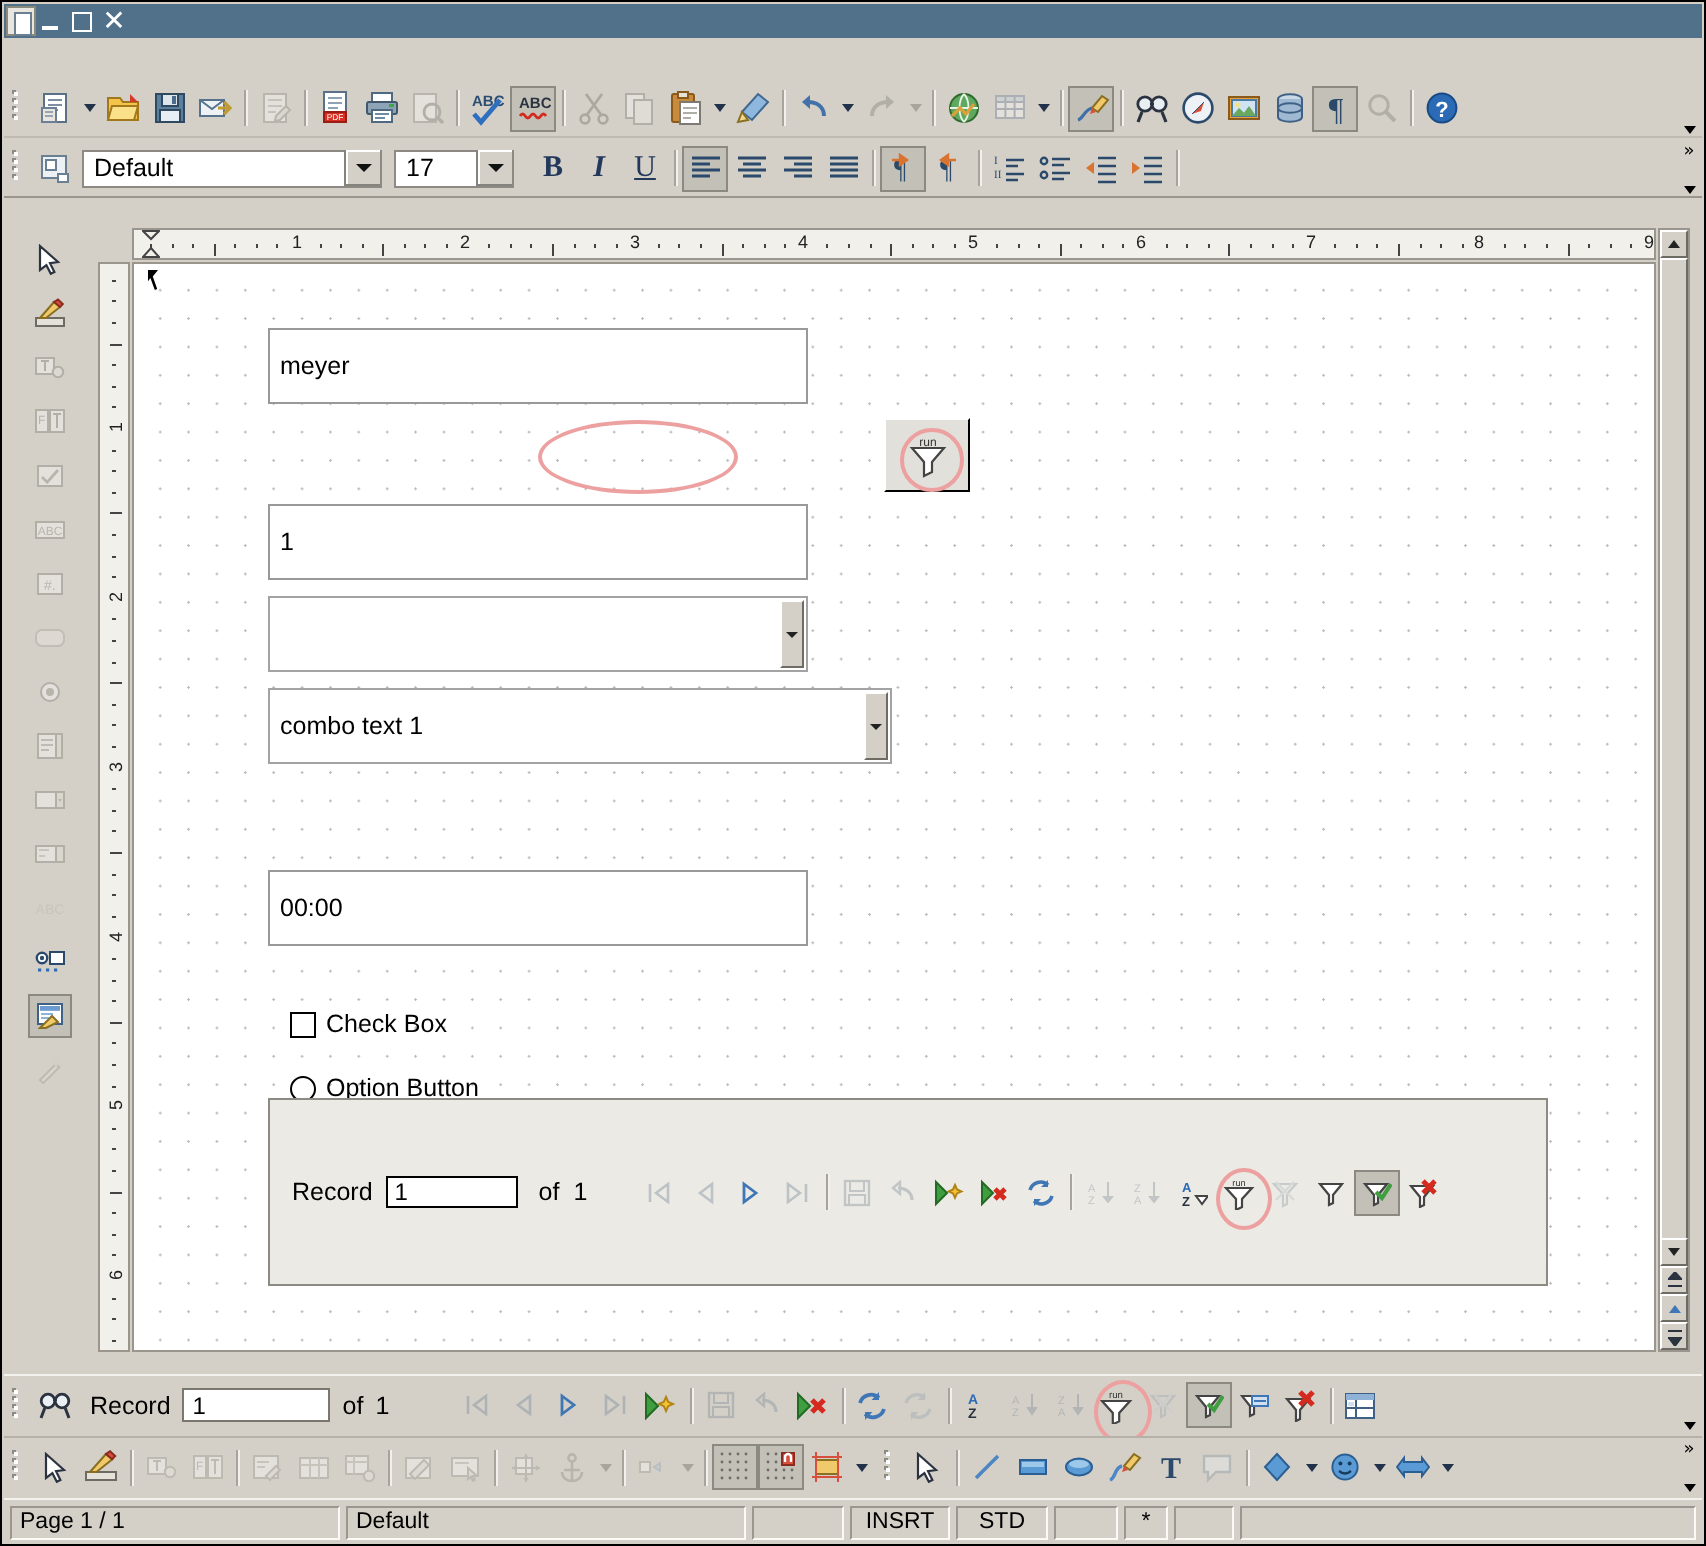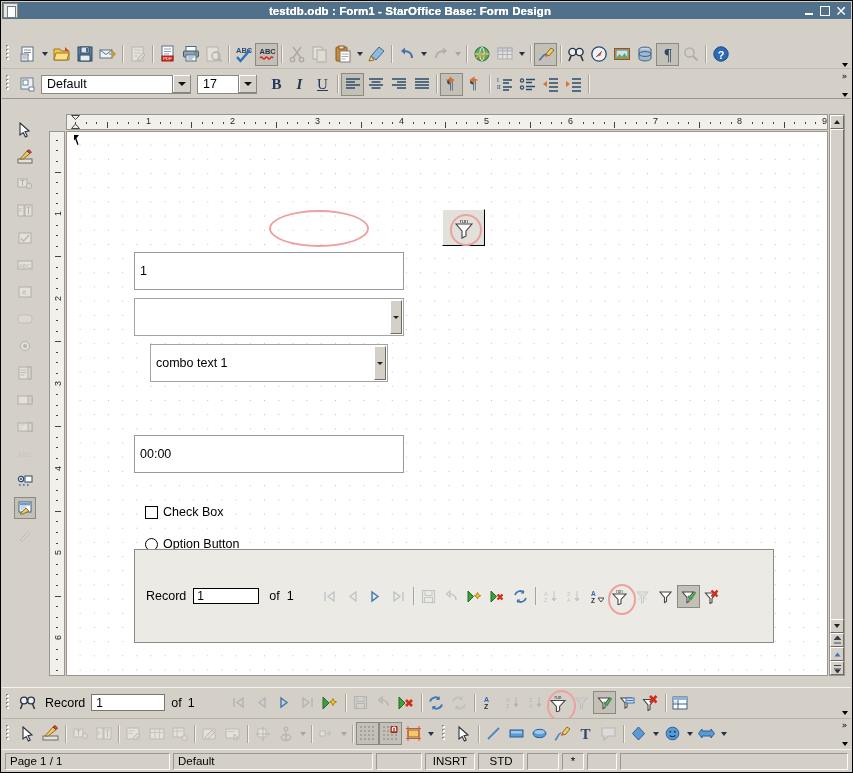--- a/index.html
+++ b/index.html
@@ -151,21 +151,20 @@
 
   .annot{position:absolute;border:2px solid #eda0a0;border-radius:50%;pointer-events:none;}
 </style>
 </head>
 <body>
 
 <div class="app">
 
   <div class="titlebar">
     <div class="tb-icon"></div>
-    <div class="tb-title">testdb.odb : Form1 - StarOffice Base: Form Design</div>
     <div class="tb-btns">
       <div class="tb-btn min"></div>
       <div class="tb-btn max"></div>
       <div class="tb-btn close">✕</div>
     </div>
   </div>
 
 
   <div class="toolbar tb1">
     <div class="grip"></div>
@@ -749,41 +748,44 @@
 
   <div class="canvaswrap">
     <div class="page">
 
       <div style="position:absolute;left:7px;top:3px;width:6px;height:12px">
         <svg width="6" height="12" viewBox="0 0 6 12">
             <path d="M0 0h5L2.4 3.2 4.6 9.5 3.4 10 1.2 4 0 5.6z" fill="#000"></path>
           </svg>
       </div>
 
+      <div class="ctrl" style="left:67px;top:32px;width:270px;height:38px;">
+        <span>meyer</span>
+      </div>
 
       <div class="annot" style="left:202px;top:78px;width:96px;height:33px;"></div>
 
       <div class="pushbtn" style="left:375px;top:77px;width:43px;height:37px;">
         <svg width="26" height="26" viewBox="0 0 26 26">
           <text x="13" y="8" font-size="6" text-anchor="middle" fill="#333" font-family="Liberation Sans,sans-serif">run</text>
           <path d="M5 9h16l-6 7v5l-4 2v-7z" fill="#fff" stroke="#444" stroke-width="1.1"></path>
         </svg>
         <div class="annot" style="left:7px;top:4px;width:28px;height:28px;"></div>
       </div>
 
       <div class="ctrl" style="left:67px;top:120px;width:270px;height:38px;">
         <span>1</span>
       </div>
 
       <div class="ctrl hasbtn" style="left:67px;top:166px;width:270px;height:38px;">
         <span></span>
         <div class="spin"></div>
       </div>
 
-      <div class="ctrl hasbtn" style="left:83px;top:212px;width:238px;height:38px;">
+      <div class="ctrl hasbtn" style="left:67px;top:212px;width:312px;height:38px;">
         <span>combo text 1</span>
         <div class="spin"></div>
       </div>
 
 
       <div class="ctrl" style="left:67px;top:303px;width:270px;height:38px;">
         <span>00:00</span>
       </div>
 
       <div class="chk" style="left:78px;top:373px;">

